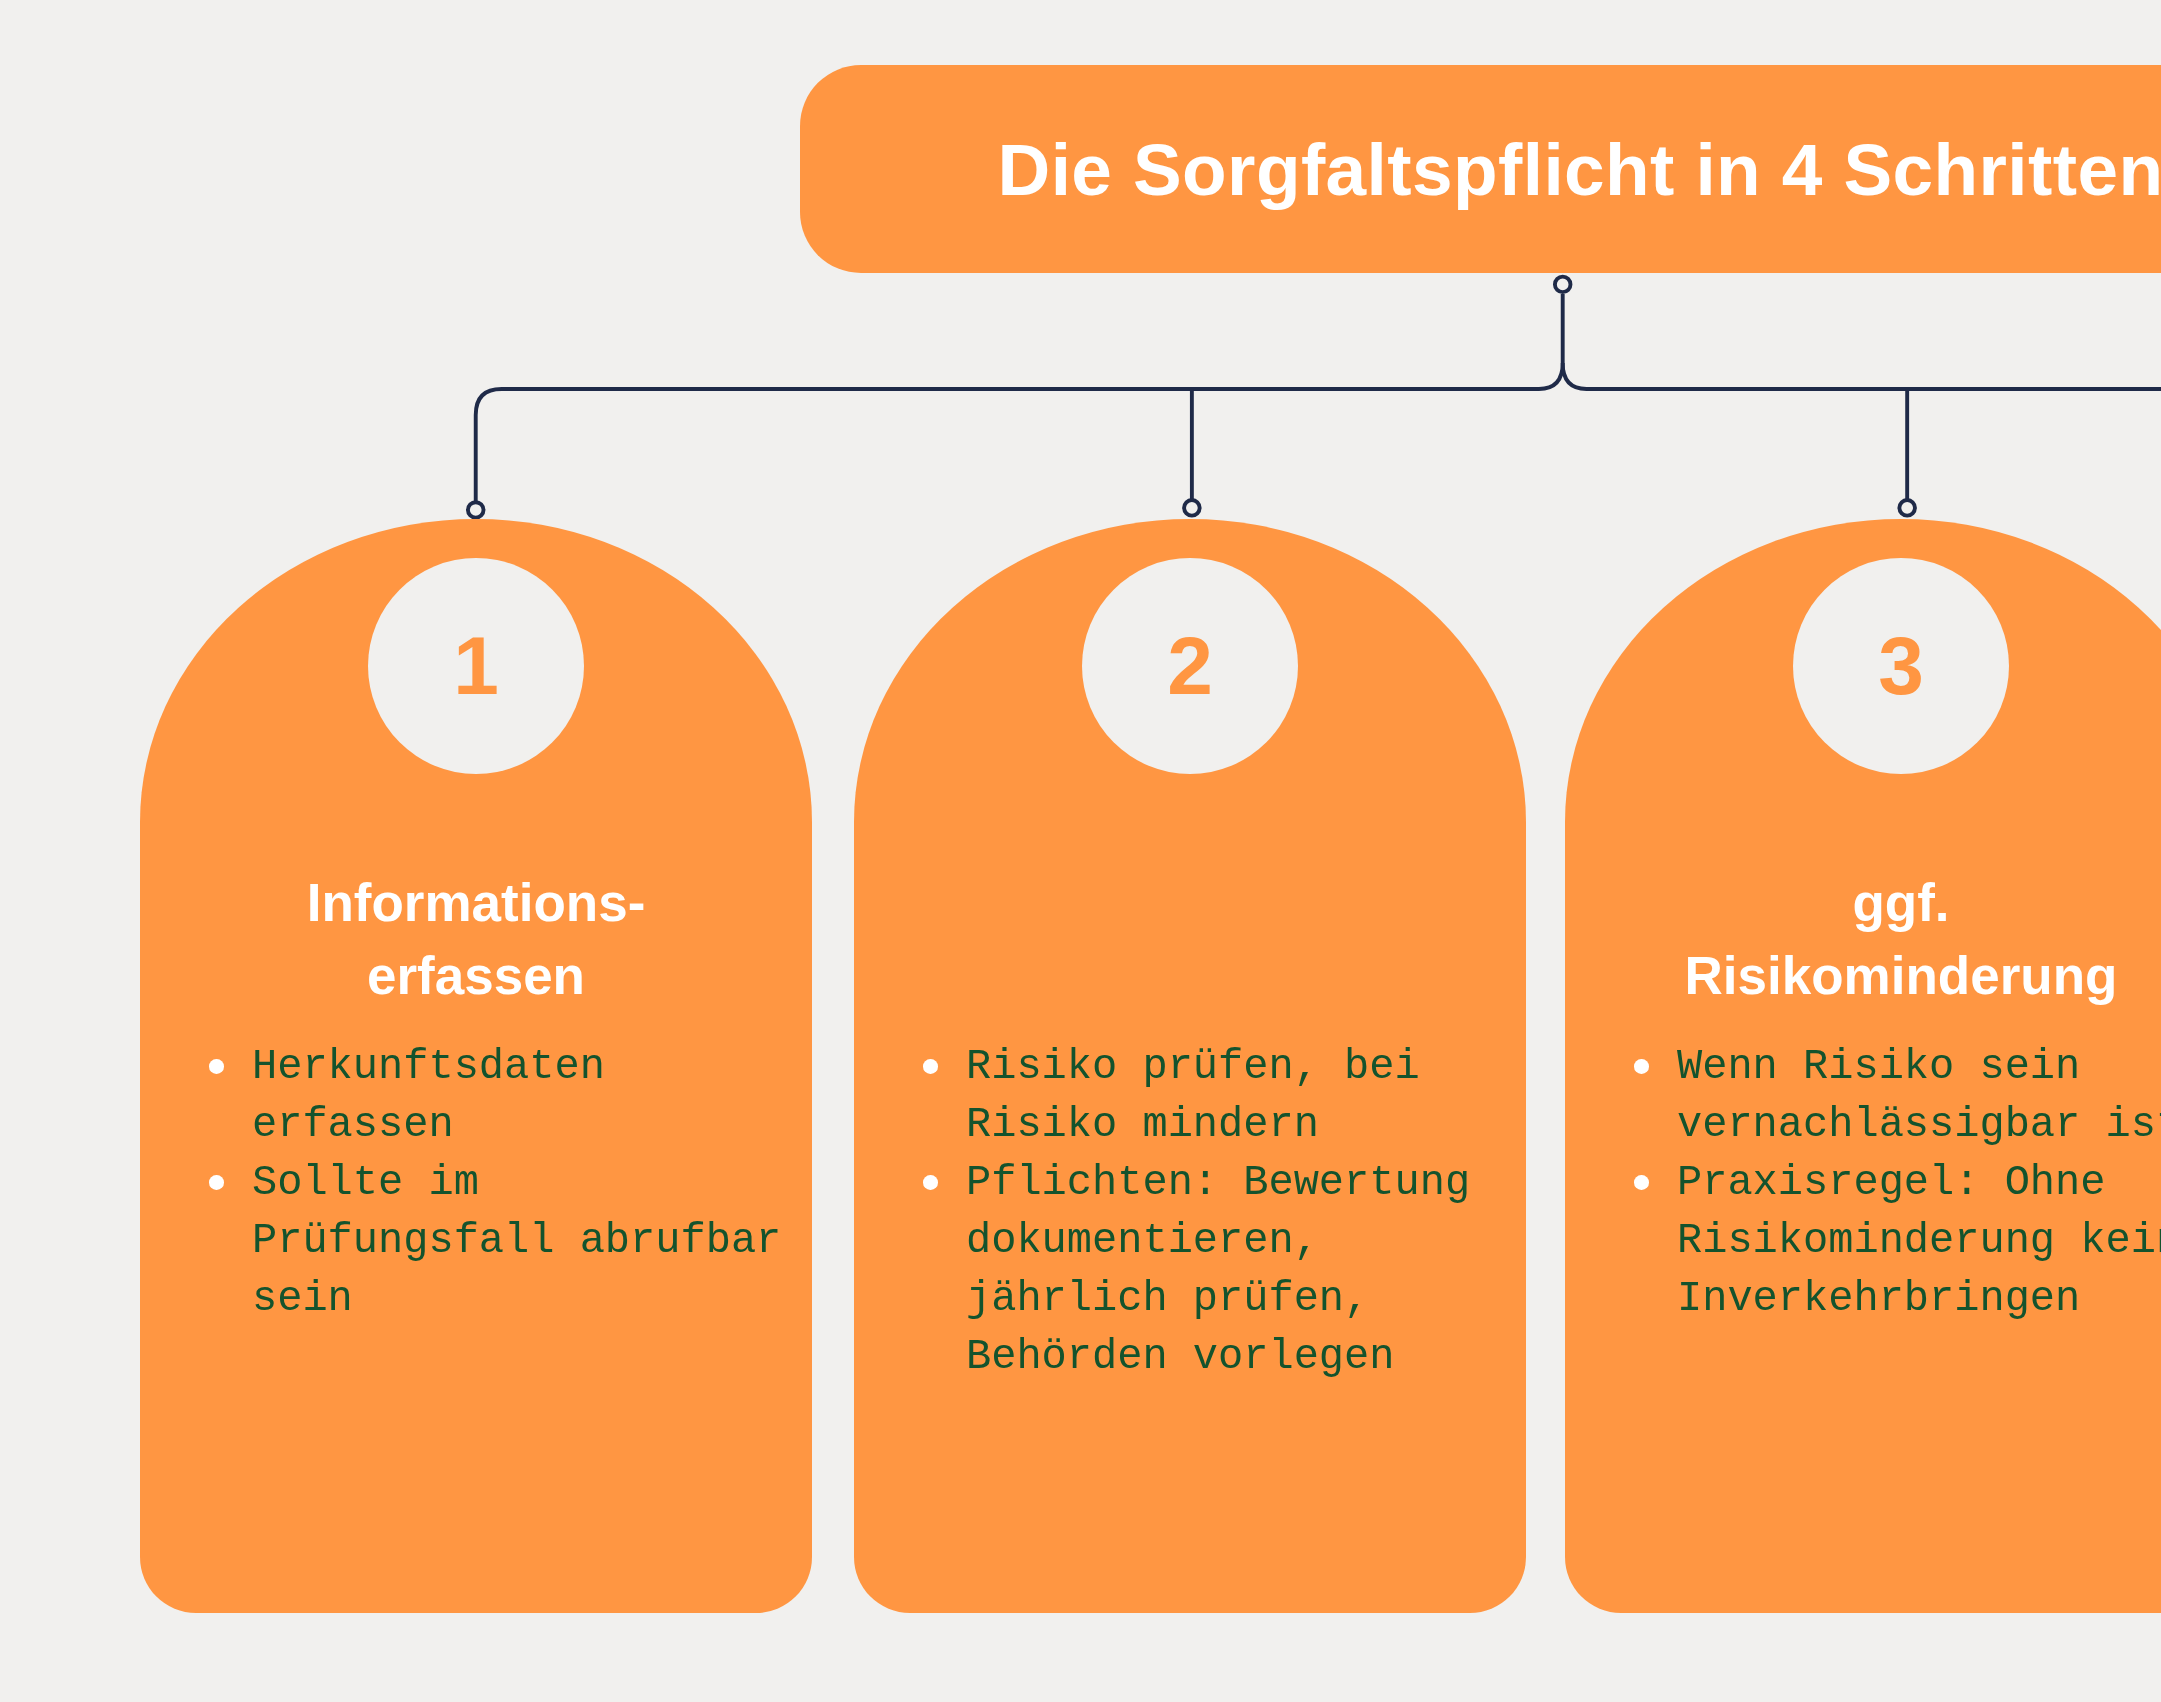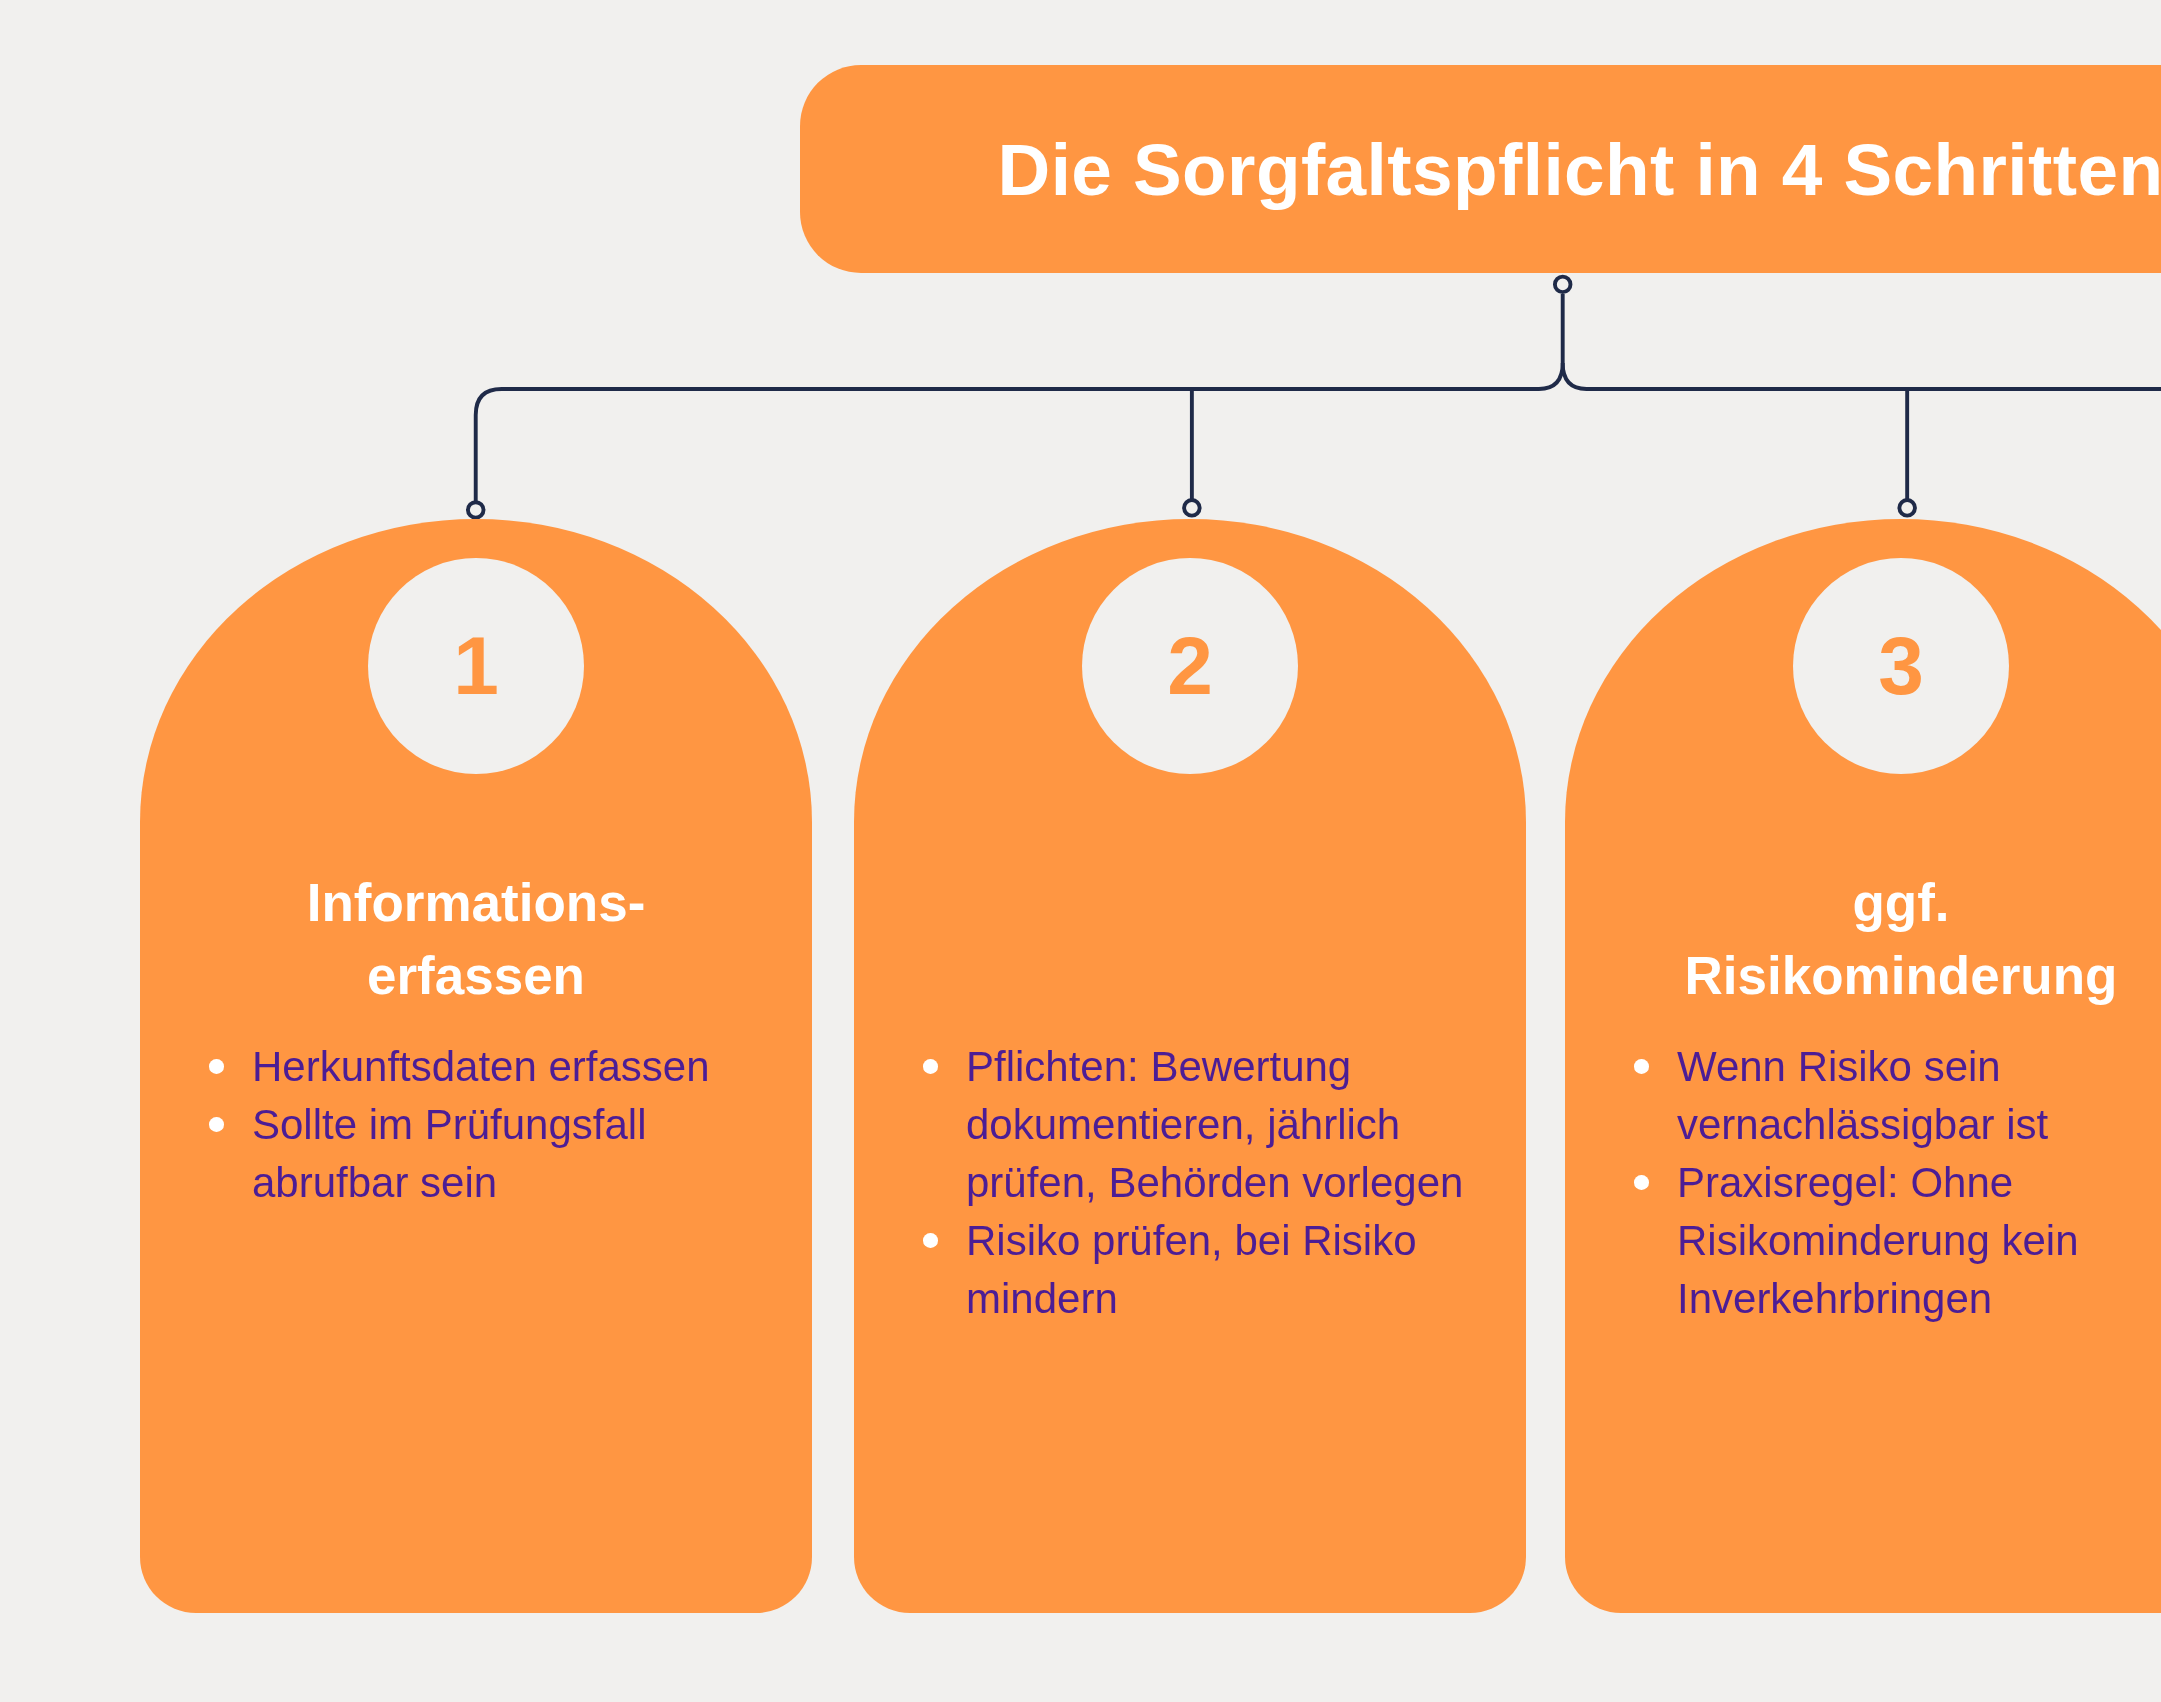--- a/index.html
+++ b/index.html
@@ -32,21 +32,21 @@
     position:absolute; left:17.3px; right:17.3px; top:329px; height:182px;
     display:flex; align-items:center; justify-content:center; text-align:center;
     color:#fff; font-weight:bold; font-size:53px; line-height:73px;
     white-space:pre-line;
   }
   .bullets {
     position:absolute; left:69px; right:17.3px; top:519px;
     margin:0; padding:0; list-style:none;
   }
   .bullets li {
-    position:relative; padding-left:43px; color:#4c1d95; font-size:42px; line-height:58px;
+    position:relative; padding-left:43px; color:#14532d; font-size:42px; line-height:58px;font-family:Liberation Mono, monospace;
   }
   .bullets li .dot {
     position:absolute; left:0; top:21px; width:14.7px; height:14.7px; border-radius:50%; background:#fff;
   }
 </style>
 </head>
 <body>
 
 <div class="header">
   <span class="header-title">Die Sorgfaltspflicht in 4 Schritten</span>
@@ -78,22 +78,22 @@
     <li><span class="dot"></span><span>Herkunftsdaten erfassen</span></li>
     <li><span class="dot"></span><span>Sollte im Prüfungsfall abrufbar sein</span></li>
   </ul>
 </div>
 
 <div class="card" style="left:854px;">
   <div class="num-circle">
     <span>2</span>
   </div>
   <ul class="bullets">
+    <li><span class="dot"></span><span>Risiko prüfen, bei Risiko mindern</span></li>
     <li><span class="dot"></span><span>Pflichten: Bewertung dokumentieren, jährlich prüfen, Behörden vorlegen</span></li>
-    <li><span class="dot"></span><span>Risiko prüfen, bei Risiko mindern</span></li>
   </ul>
 </div>
 
 <div class="card" style="left:1565px;">
   <div class="num-circle">
     <span>3</span>
   </div>
   <div class="card-title">ggf.
 Risikominderung</div>
   <ul class="bullets">

